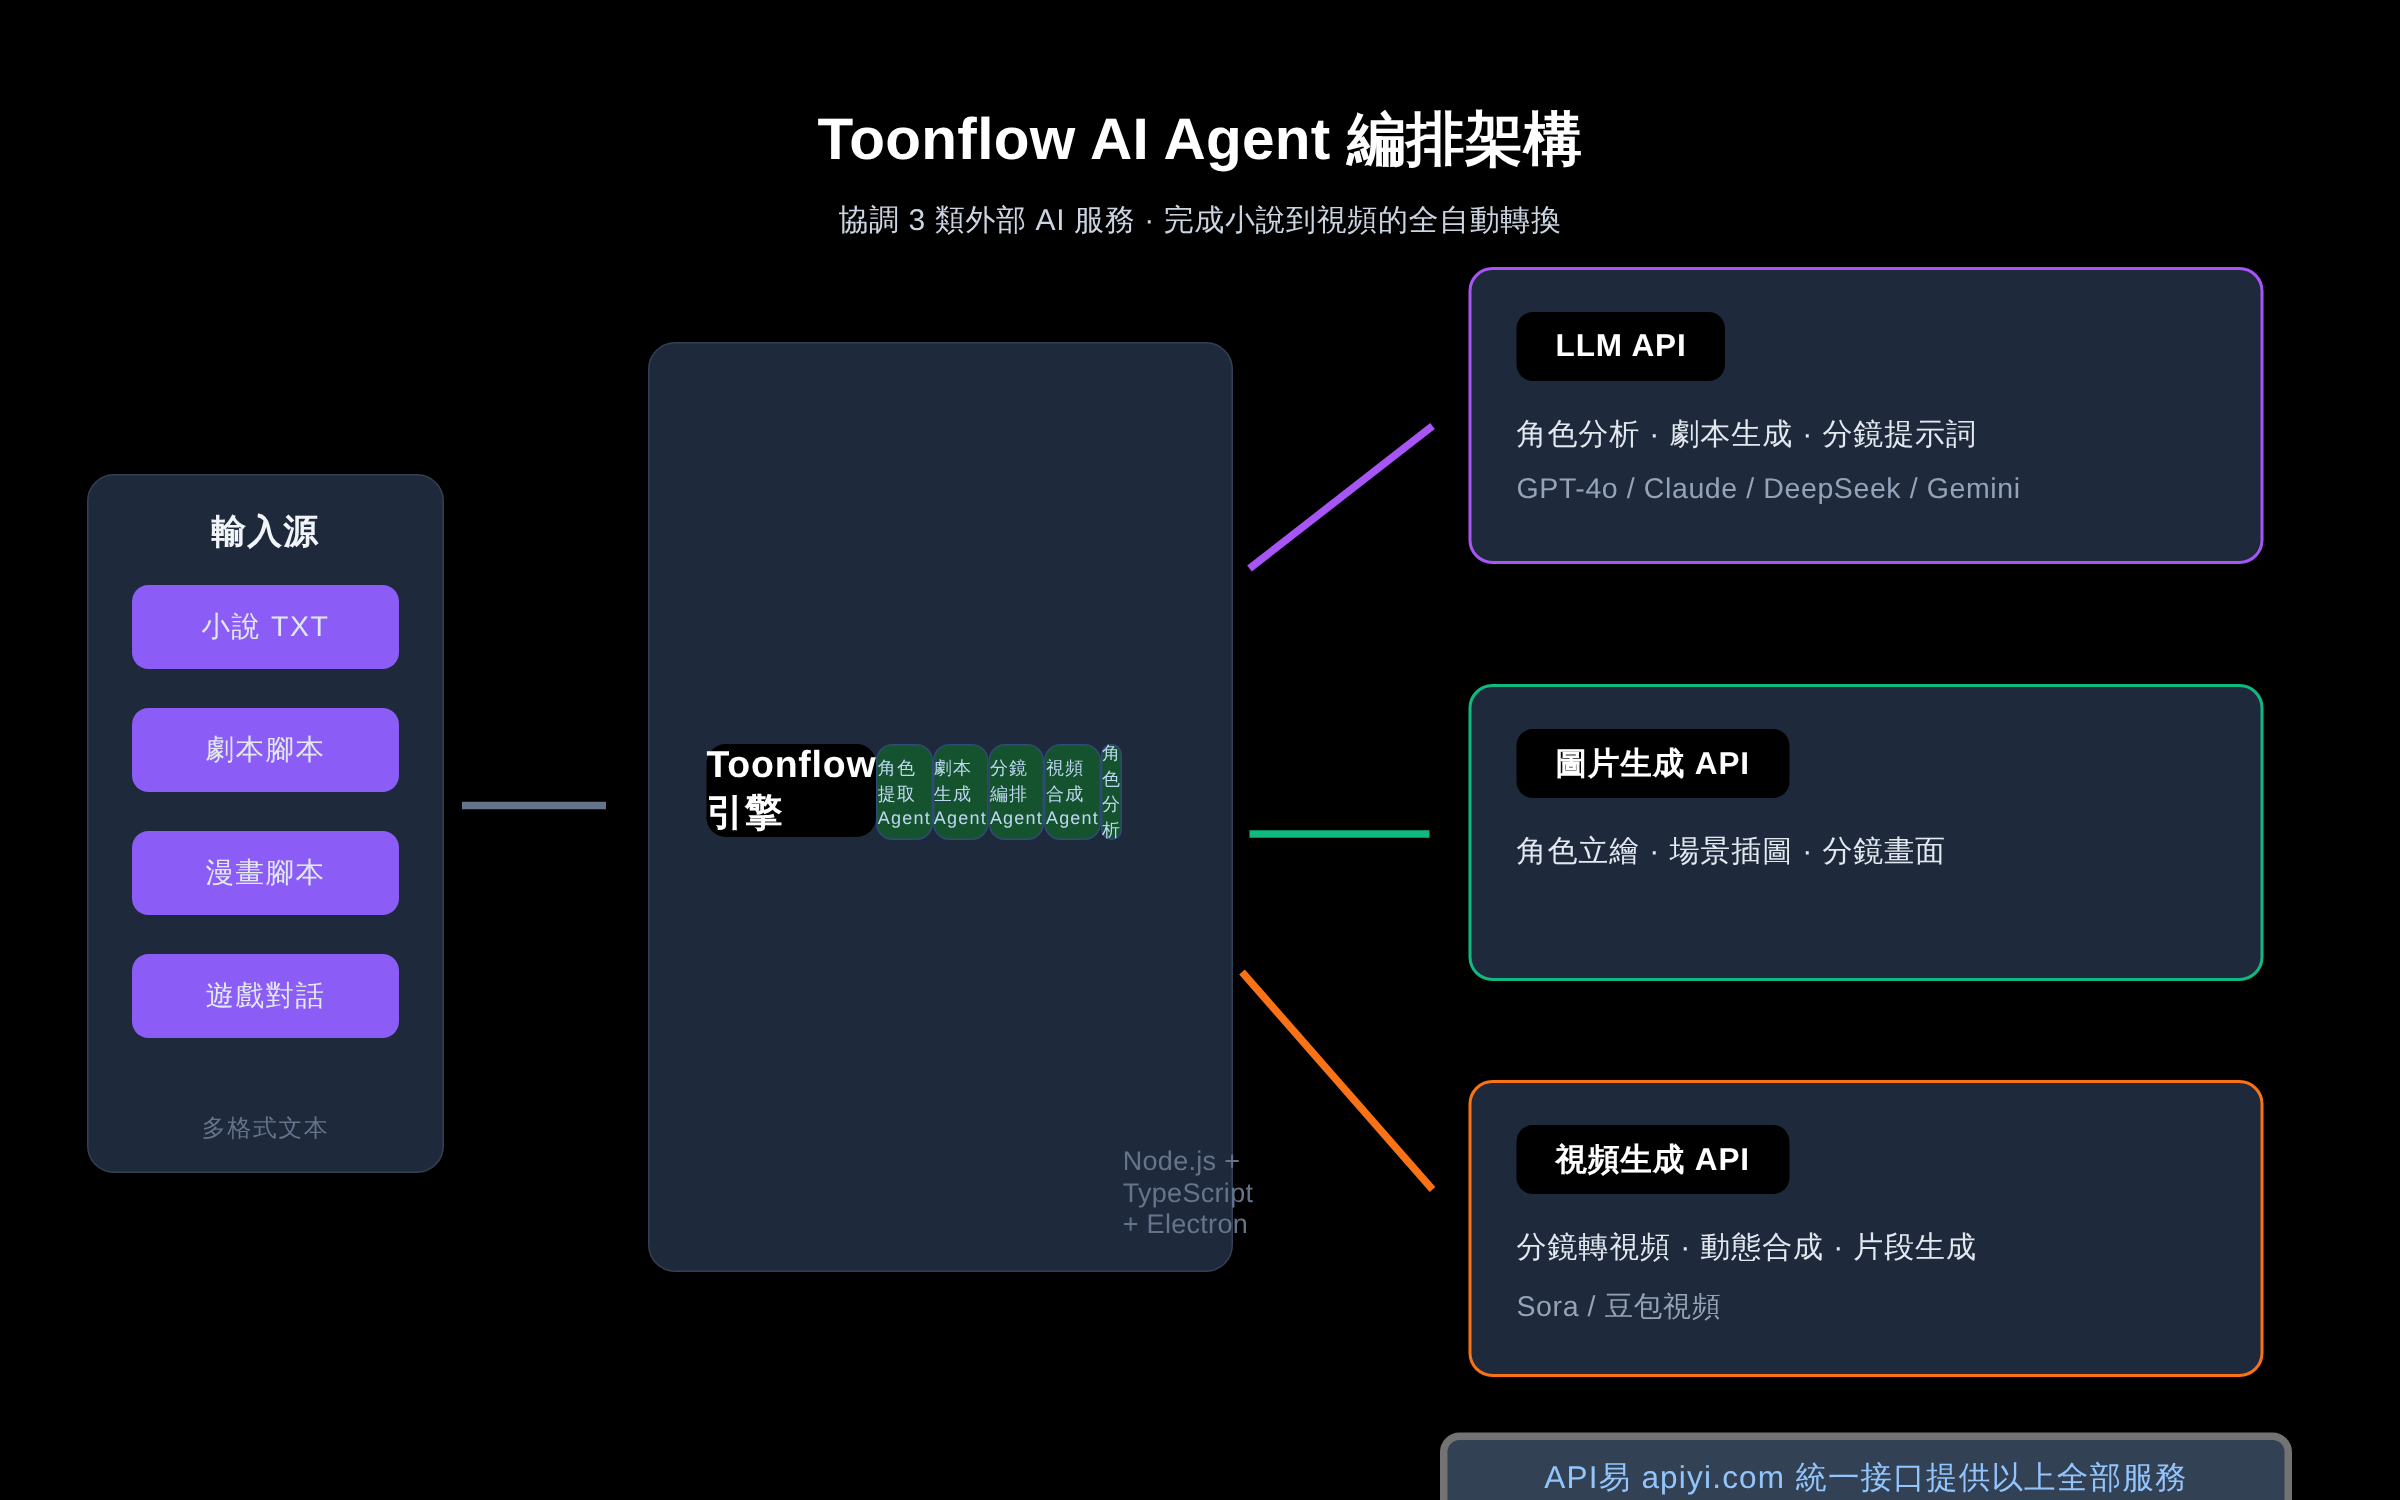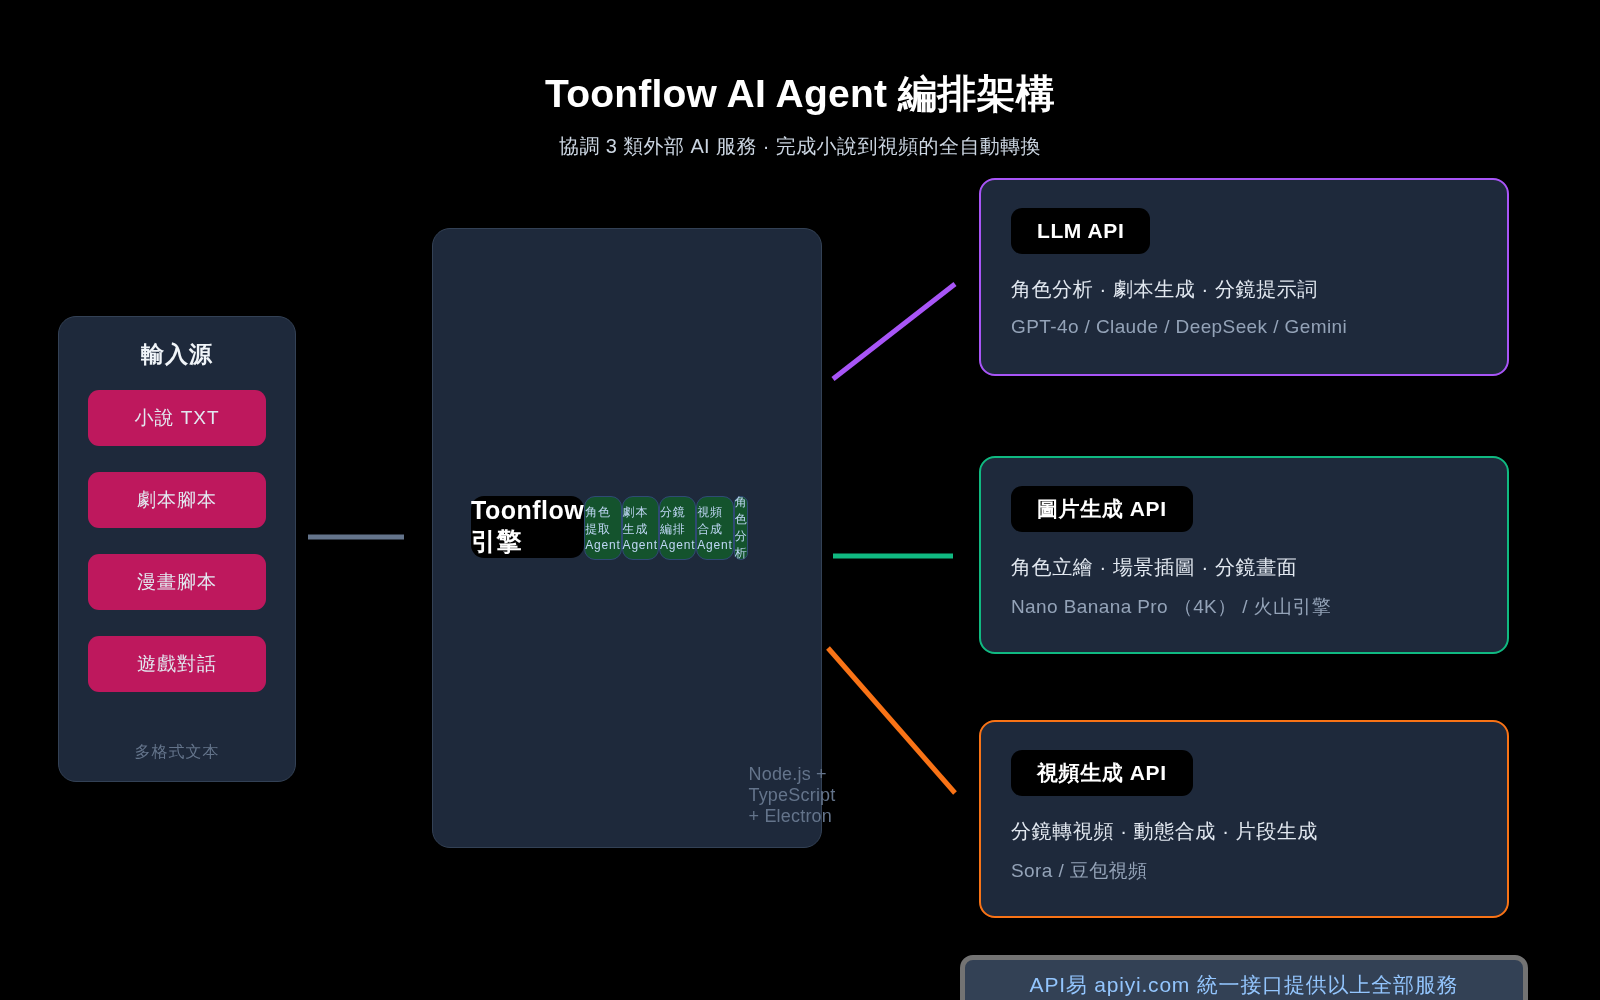--- a/index.html
+++ b/index.html
@@ -65,21 +65,21 @@
   .panel-heading {
     font-size: 23px;
     font-weight: 700;
     color: #f1f5f9;
     margin-bottom: 20px;
     letter-spacing: 1px;
   }
   .input-chip {
     width: 178px;
     height: 56px;
-    background: #be185d;
+    background: #8b5cf6;
     border-radius: 11px;
     display: flex;
     align-items: center;
     justify-content: center;
     font-size: 19px;
     color: #e2e8f0;
     margin-bottom: 26px;
     letter-spacing: 1px;
   }
   .input-chip:last-of-type { margin-bottom: 0; }
@@ -242,21 +242,20 @@
 
   <div class="api-card" id="card-llm">
     <div class="api-badge">LLM API</div>
     <div class="api-desc">角色分析 · 劇本生成 · 分鏡提示詞</div>
     <div class="api-models">GPT-4o / Claude / DeepSeek / Gemini</div>
   </div>
 
   <div class="api-card" id="card-image">
     <div class="api-badge">圖片生成 API</div>
     <div class="api-desc">角色立繪 · 場景插圖 · 分鏡畫面</div>
-    <div class="api-models">Nano Banana Pro （4K） / 火山引擎</div>
   </div>
 
   <div class="api-card" id="card-video">
     <div class="api-badge">視頻生成 API</div>
     <div class="api-desc">分鏡轉視頻 · 動態合成 · 片段生成</div>
     <div class="api-models">Sora / 豆包視頻</div>
   </div>
 
   <div id="footer-bar">API易 apiyi.com 統一接口提供以上全部服務</div>
 

